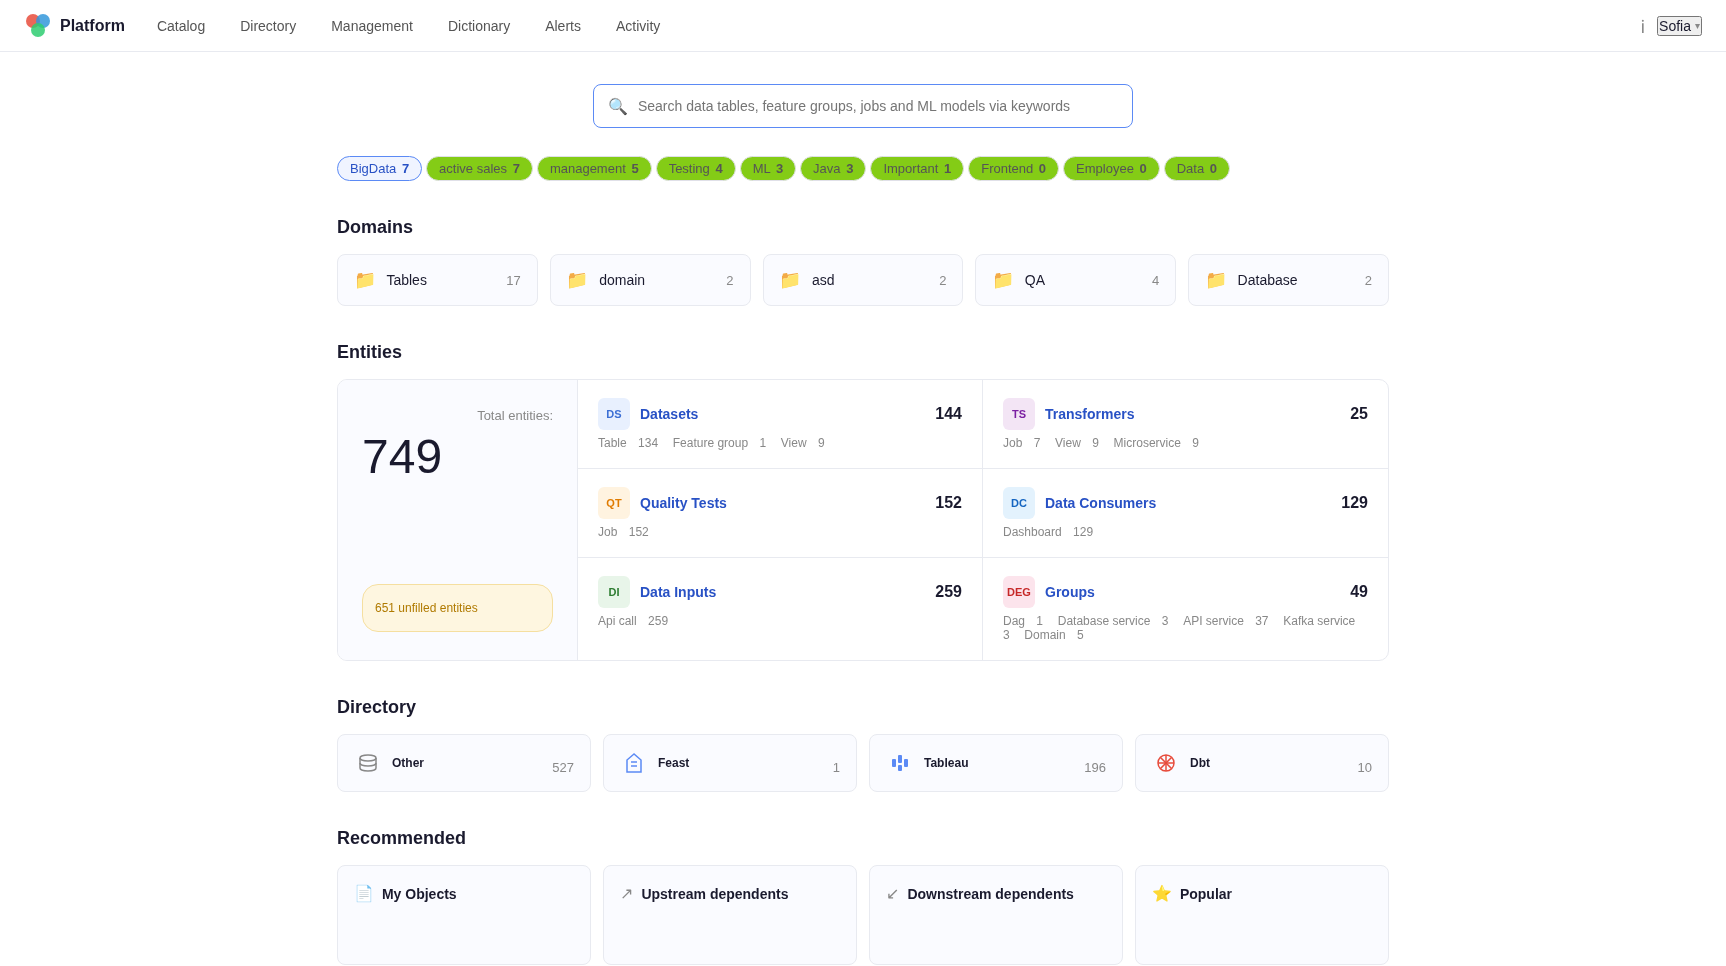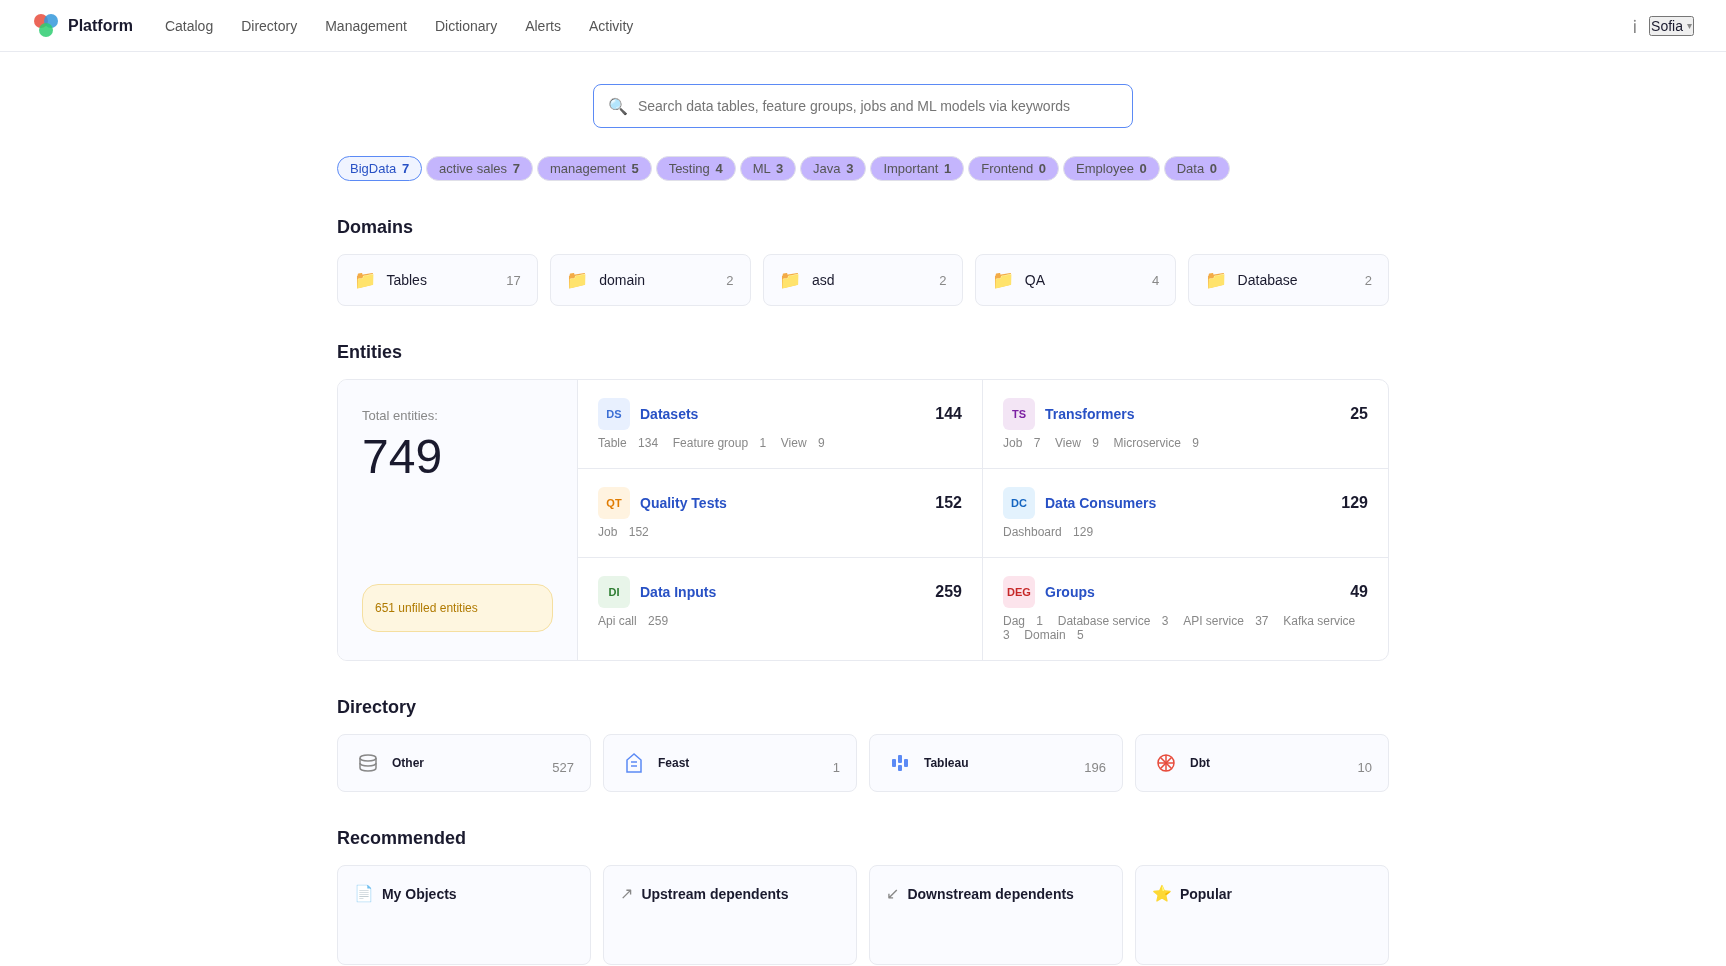--- a/index.html
+++ b/index.html
@@ -1,59 +1,59 @@
 <!DOCTYPE html>
 <html><head>
   <meta charset="utf-8">
   <style>
     * { box-sizing: border-box; margin: 0; padding: 0; }
     body { font-family: -apple-system, BlinkMacSystemFont, 'Segoe UI', sans-serif; background: #fff; color: #1a1a2e; font-size: 14px; }
     
     
-    .header { display: flex; align-items: center; justify-content: space-between; padding: 0 32px; height: 52px; border-bottom: 1px solid #e8eaf0; }
+    .header { display: flex; align-items: center; justify-content: space-between; padding: 0 24px; height: 52px; border-bottom: 1px solid #e8eaf0; }
     .header-left { display: flex; align-items: center; gap: 32px; }
     .logo { display: flex; align-items: center; gap: 8px; font-weight: 700; font-size: 16px; }
     .logo-icon { width: 28px; height: 28px; }
-    .nav { display: flex; gap: 28px; }
+    .nav { display: flex; gap: 35px; }
     .nav-item { color: #555; font-size: 14px; cursor: pointer; text-decoration: none; }
     .header-right { display: flex; align-items: center; gap: 12px; }
     .user-btn { display: flex; align-items: center; gap: 4px; font-size: 14px; cursor: pointer; color: #1a1a2e; }
     .chevron-down { font-size: 10px; color: #888; }
 
     
     .main { max-width: 1100px; margin: 0 auto; padding: 32px 24px; }
 
     
     .search-container { display: flex; justify-content: center; margin-bottom: 28px; }
     .search-box { display: flex; align-items: center; width: 540px; border: 1.5px solid #5b8af5; border-radius: 8px; padding: 0 14px; height: 44px; background: #fff; }
     .search-icon { color: #888; margin-right: 10px; font-size: 16px; }
     .search-input { border: none; outline: none; width: 100%; font-size: 14px; color: #555; background: transparent; }
 
     
     .tags { display: flex; justify-content: flex-start; gap: 4px; flex-wrap: wrap; margin-bottom: 36px; }
-    .tag { padding: 4px 12px; border-radius: 16px; font-size: 13px; cursor: pointer; border: 1px solid #e0e0e8; color: #555; background: #c4b5fd; }
+    .tag { padding: 4px 12px; border-radius: 16px; font-size: 13px; cursor: pointer; border: 1px solid #e0e0e8; color: #555; background: #84cc16; }
     .tag.active { background: #f0f4ff; border-color: #5b8af5; color: #2851c5; }
     .tag-count { font-weight: 600; margin-left: 2px; }
 
     
     .section-title { font-size: 18px; font-weight: 700; color: #1a1a2e; margin-bottom: 16px; }
 
     
     .domains-grid { display: grid; grid-template-columns: repeat(5, 1fr); gap: 12px; margin-bottom: 36px; }
     .domain-card { display: flex; align-items: center; justify-content: space-between; padding: 14px 16px; border: 1px solid #e8eaf0; border-radius: 8px; cursor: pointer; background: #fafbff; }
     .domain-left { display: flex; align-items: center; gap: 10px; }
     .folder-icon { color: #aab0c0; font-size: 18px; }
     .domain-name { font-size: 14px; color: #1a1a2e; font-weight: 500; }
     .domain-count { font-size: 13px; color: #888; }
 
     
     .entities-section { margin-bottom: 36px; }
     .entities-inner { display: flex; border: 1px solid #e8eaf0; border-radius: 10px; overflow: hidden; }
     .entities-left { width: 240px; flex-shrink: 0; padding: 28px 24px; background: #fafbff; border-right: 1px solid #e8eaf0; display: flex; flex-direction: column; justify-content: space-between; }
-    .total-label { font-size: 13px; color: #888; margin-bottom: 6px; }
+    .total-label { font-size: 13px; color: #888; margin-bottom: 6px; text-align: right; }
     .total-number { font-size: 48px; font-weight: 400; color: #1a1a2e; }
     .unfilled-badge { background: #fef6e0; color: #b07a00; border: 1px solid #f5dfa0; border-radius: 16px; padding: 16px 12px; font-size: 12px; font-weight: 500; display: inline-block; margin-top: 80px; }
     .entities-right { flex: 1; display: grid; grid-template-columns: 1fr 1fr; }
     .entity-cell { padding: 18px 20px; border-bottom: 1px solid #e8eaf0; border-right: 1px solid #e8eaf0; }
     .entity-cell:nth-child(2n) { border-right: none; }
     .entity-cell:nth-child(5), .entity-cell:nth-child(6) { border-bottom: none; }
     .entity-header { display: flex; align-items: center; justify-content: space-between; margin-bottom: 6px; }
     .entity-badge { width: 32px; height: 32px; border-radius: 6px; display: flex; align-items: center; justify-content: center; font-size: 11px; font-weight: 700; margin-right: 10px; }
     .entity-title-row { display: flex; align-items: center; }
     .entity-name { font-size: 14px; font-weight: 600; color: #2851c5; cursor: pointer; }

